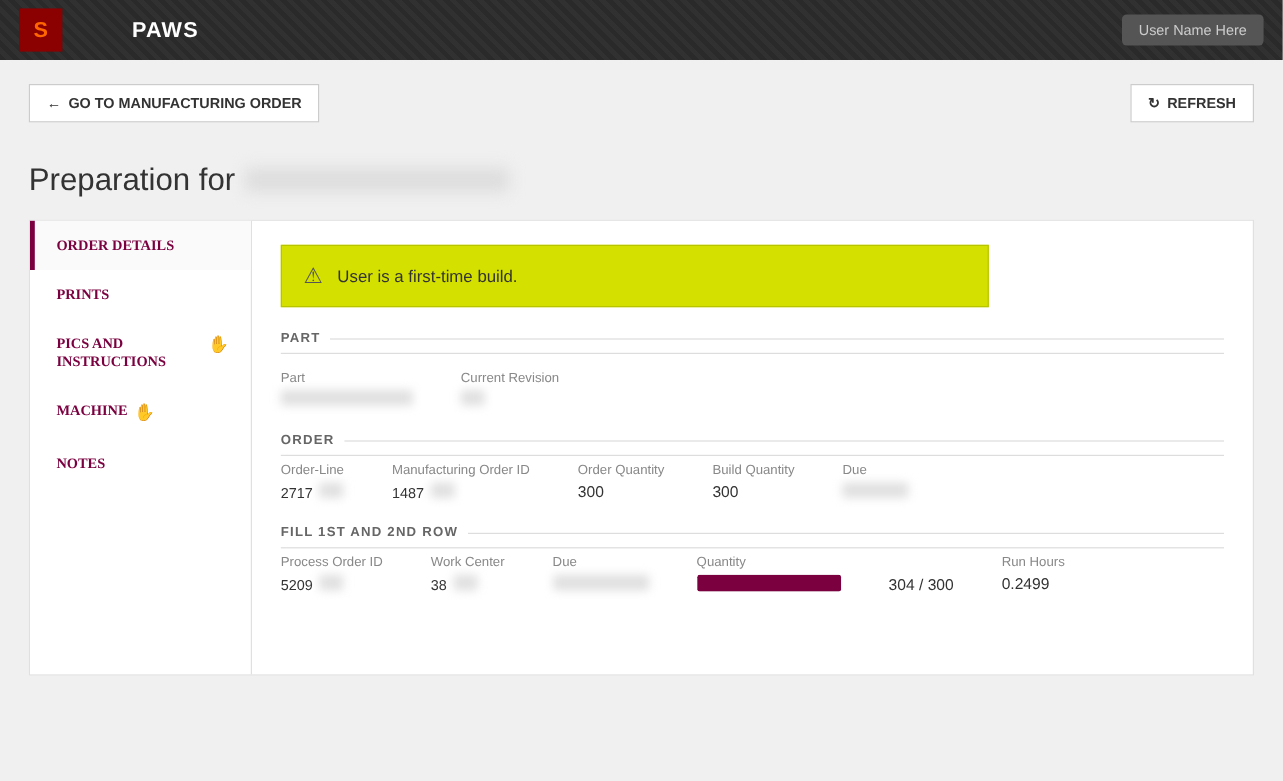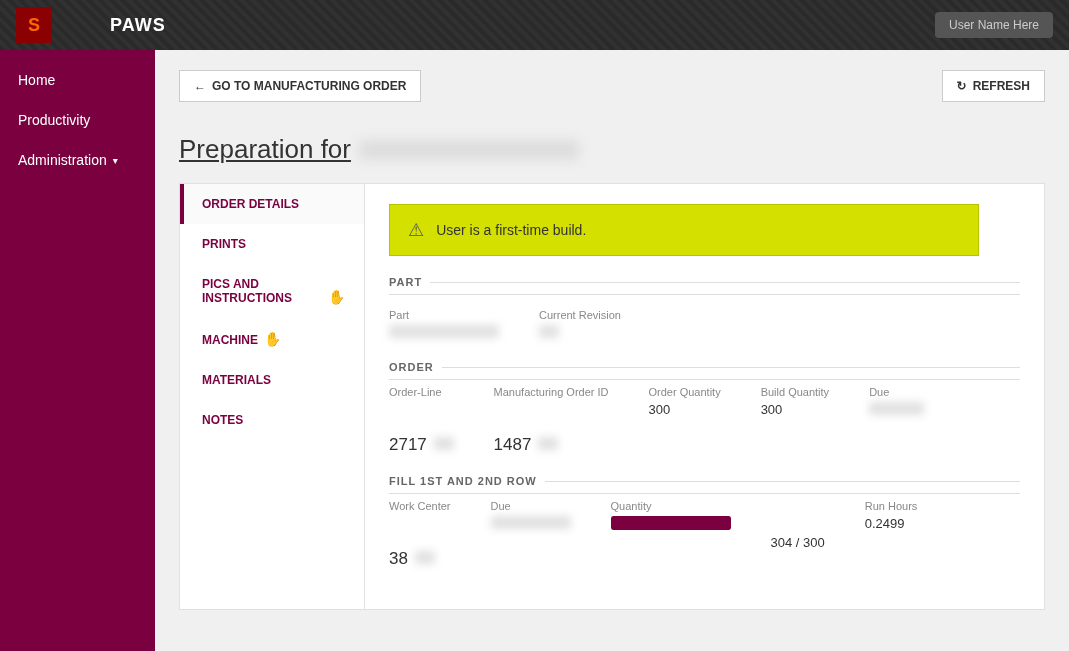--- a/index.html
+++ b/index.html
@@ -113,21 +113,20 @@
     .top-buttons { display: flex; justify-content: space-between; align-items: flex-start; margin-bottom: 16px; }
 
     .page-title {
       font-size: 26px;
       font-weight: 300;
       color: #333;
       margin-bottom: 18px;
       display: flex;
       align-items: center;
       gap: 8px;
-      text-decoration: underline;
     }
     .title-blur {
       display: inline-block;
       width: 220px;
       height: 20px;
       background: #ddd;
       border-radius: 3px;
       filter: blur(6px);
       vertical-align: middle;
     }
@@ -147,22 +146,23 @@
       flex-shrink: 0;
     }
     .card-nav-item {
       padding: 13px 18px;
       font-size: 12px;
       font-weight: bold;
       color: #7a0040;
       cursor: pointer;
       border-left: 4px solid transparent;
       display: flex;
-      align-items: flex-end;
+      align-items: flex-start;
       gap: 6px;
+      font-family: Liberation Serif, serif;
     }
     .card-nav-item.active {
       border-left: 4px solid #7a0040;
       background: #fafafa;
       color: #7a0040;
     }
     .hand-icon { font-size: 14px; }
 
     
     .card-body {
@@ -268,51 +268,38 @@
     .progress-fill {
       height: 100%;
       background: #7a0040;
       border-radius: 2px;
     }
 
     
     .section-gap { margin-top: 10px; margin-bottom: 6px; }
 
     .inline-id {
-      font-size: 17px;
+      font-size: 12px;
       color: #333;
-      margin-top: 33px;
     }
   </style>
 </head>
 <body>
 
 <div class="top-nav">
   <div class="logo-box">
     <span>S</span>
   </div>
   <span class="app-title">PAWS</span>
   <div class="nav-spacer"></div>
   <div class="user-badge">User Name Here</div>
 </div>
 
 <div class="layout">
 
-  <div class="sidebar">
-    <div class="sidebar-item">
-      <span>Home</span>
-    </div>
-    <div class="sidebar-item">
-      <span>Productivity</span>
-    </div>
-    <div class="sidebar-item">
-      <span>Administration</span>
-      <span class="chevron">▾</span>
-    </div>
-  </div>
 
   <div class="main-content">
 
     <div class="top-buttons">
       <button class="btn-go-mo">
         <span>←</span>
         <span>GO TO MANUFACTURING ORDER</span>
       </button>
       <button class="btn-refresh">
         <span>↻</span>
@@ -336,23 +323,20 @@
         </div>
         <div class="card-nav-item">
           <span>PICS AND INSTRUCTIONS</span>
           <span class="hand-icon">✋</span>
         </div>
         <div class="card-nav-item">
           <span>MACHINE</span>
           <span class="hand-icon">✋</span>
         </div>
         <div class="card-nav-item">
-          <span>MATERIALS</span>
-        </div>
-        <div class="card-nav-item">
           <span>NOTES</span>
         </div>
       </div>
 
       <div class="card-body">
 
         <div class="warning-banner">
           <span class="warn-icon">⚠</span>
           <span>User is a first-time build.</span>
         </div>
@@ -401,20 +385,27 @@
             <span class="field-label">Due</span>
             <span class="field-value"><span class="field-value-blur-short"></span></span>
           </div>
         </div>
 
         <div class="section-header section-gap">
           <span>FILL 1ST AND 2ND ROW</span>
         </div>
         <div class="fields-row">
           <div class="field-group">
+            <span class="field-label">Process Order ID</span>
+            <span class="field-value inline-id">
+              <span>5209</span>
+              <span class="field-value-blur-sm" style="margin-left:2px;"></span>
+            </span>
+          </div>
+          <div class="field-group">
             <span class="field-label">Work Center</span>
             <span class="field-value inline-id">
               <span>38</span>
               <span class="field-value-blur-sm" style="margin-left:2px;"></span>
             </span>
           </div>
           <div class="field-group">
             <span class="field-label">Due</span>
             <span class="field-value"><span class="field-value-blur-med"></span></span>
           </div>

